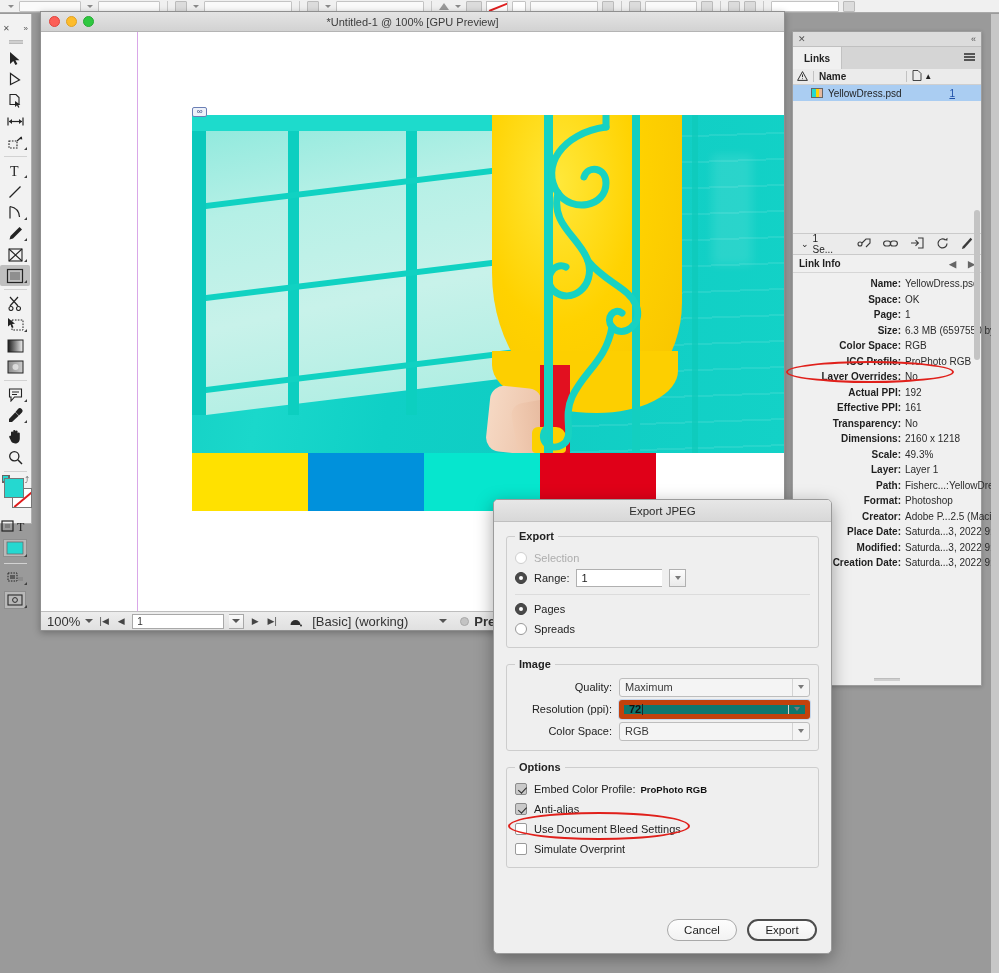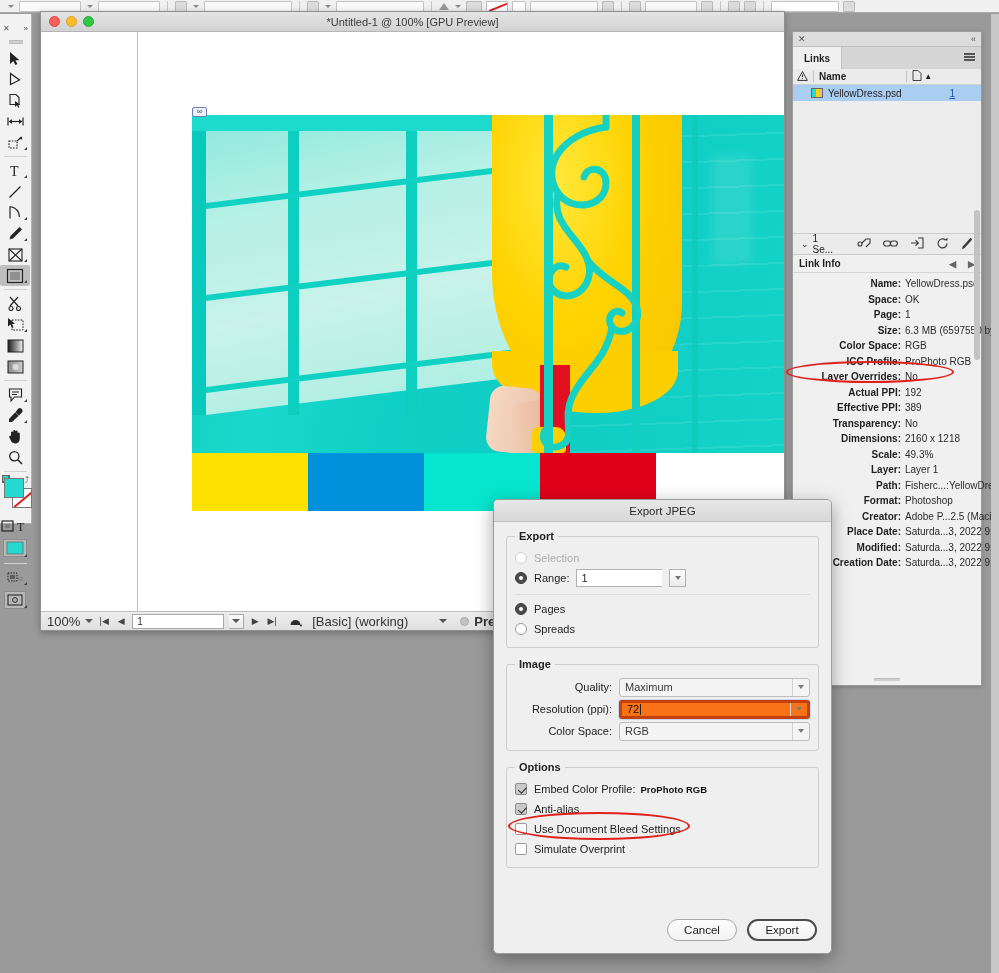--- a/index.html
+++ b/index.html
@@ -241,21 +241,21 @@
   }
   .chev-sm { width: 0; height: 0; border-left: 3.5px solid transparent; border-right: 3.5px solid transparent; border-top: 4px solid #7a7a7a; }
   .grp-div { height: 1px; background: #dcdcdc; margin: 6px 0 4px 0; }
   .field-row { display: flex; align-items: center; height: 22px; }
   .field-label { flex: 0 0 104px; text-align: right; padding-right: 7px; font-size: 11px; color: #222; }
   .select {
     flex: 1 1 auto; height: 19px; background: #f4f4f4; border: 1px solid #bdbdbd;
     border-radius: 3px; display: flex; align-items: center; padding: 0 5px;
     font-size: 11px; color: #3a3a3a; position: relative;
   }
-  .select.editable { background: #f97316; border: 3px solid #c2410c; box-shadow: 0 0 0 1px rgba(74,144,226,.25); color: #111; }
+  .select.editable { background: #0f766e; border: 5px solid #c2410c; box-shadow: 0 0 0 1px rgba(74,144,226,.25); color: #111; font-weight: bold; }
   .select .caret { margin-left: auto; width:0;height:0; border-left:3.5px solid transparent;border-right:3.5px solid transparent;border-top:4px solid #7a7a7a; }
   .caret-sep { position: absolute; right: 16px; top: 0; bottom: 0; width: 1px; background: #d3d3d3; }
   .cursor-bar { display: inline-block; width: 1px; height: 11px; background: #222; margin-left: 1px; vertical-align: -1px; }
   .check-row { display: flex; align-items: center; gap: 7px; height: 20px; font-size: 11px; color: #222; }
   .checkbox {
     width: 12px; height: 12px; background: #fff; border: 1px solid #9a9a9a;
     border-radius: 2px; flex: 0 0 12px; position: relative;
   }
   .checkbox.on { background: #c9c9c9; border-color: #8c8c8c; }
   .checkbox.on::after {
@@ -706,21 +706,21 @@
       <div class="info-row">
           <span class="info-key">Layer Overrides:</span>
           <span class="info-val">No</span>
         </div>
       <div class="info-row">
           <span class="info-key">Actual PPI:</span>
           <span class="info-val">192</span>
         </div>
       <div class="info-row">
           <span class="info-key">Effective PPI:</span>
-          <span class="info-val">389</span>
+          <span class="info-val">161</span>
         </div>
       <div class="info-row">
           <span class="info-key">Transparency:</span>
           <span class="info-val">No</span>
         </div>
       <div class="info-row">
           <span class="info-key">Dimensions:</span>
           <span class="info-val">2160 x 1218</span>
         </div>
       <div class="info-row">

